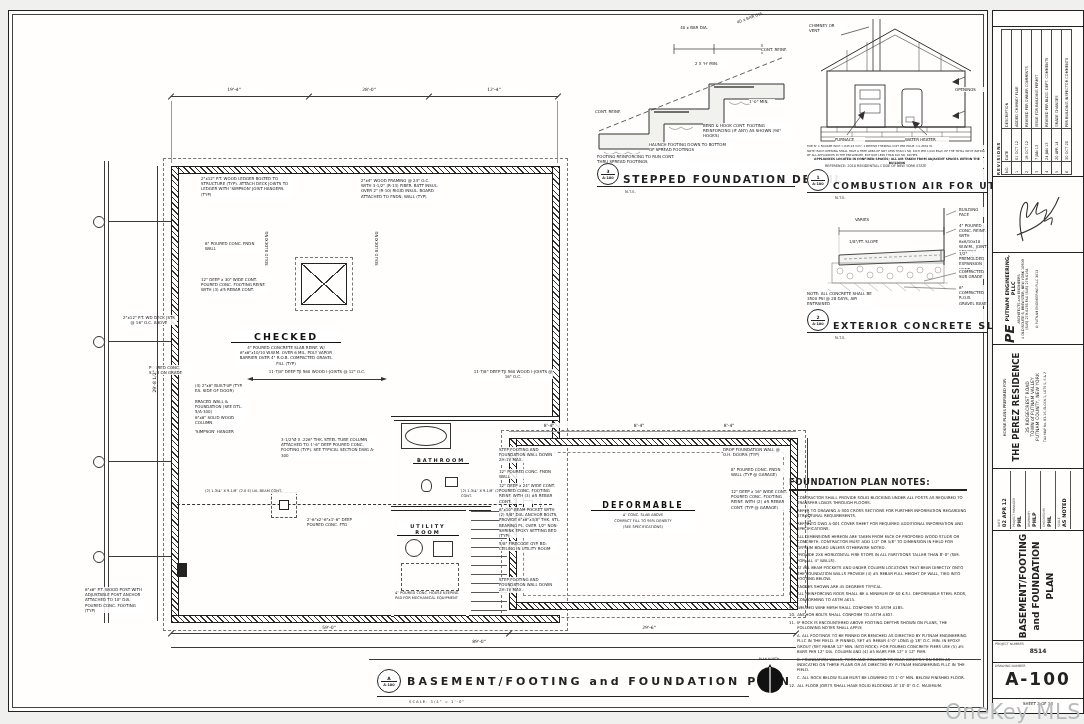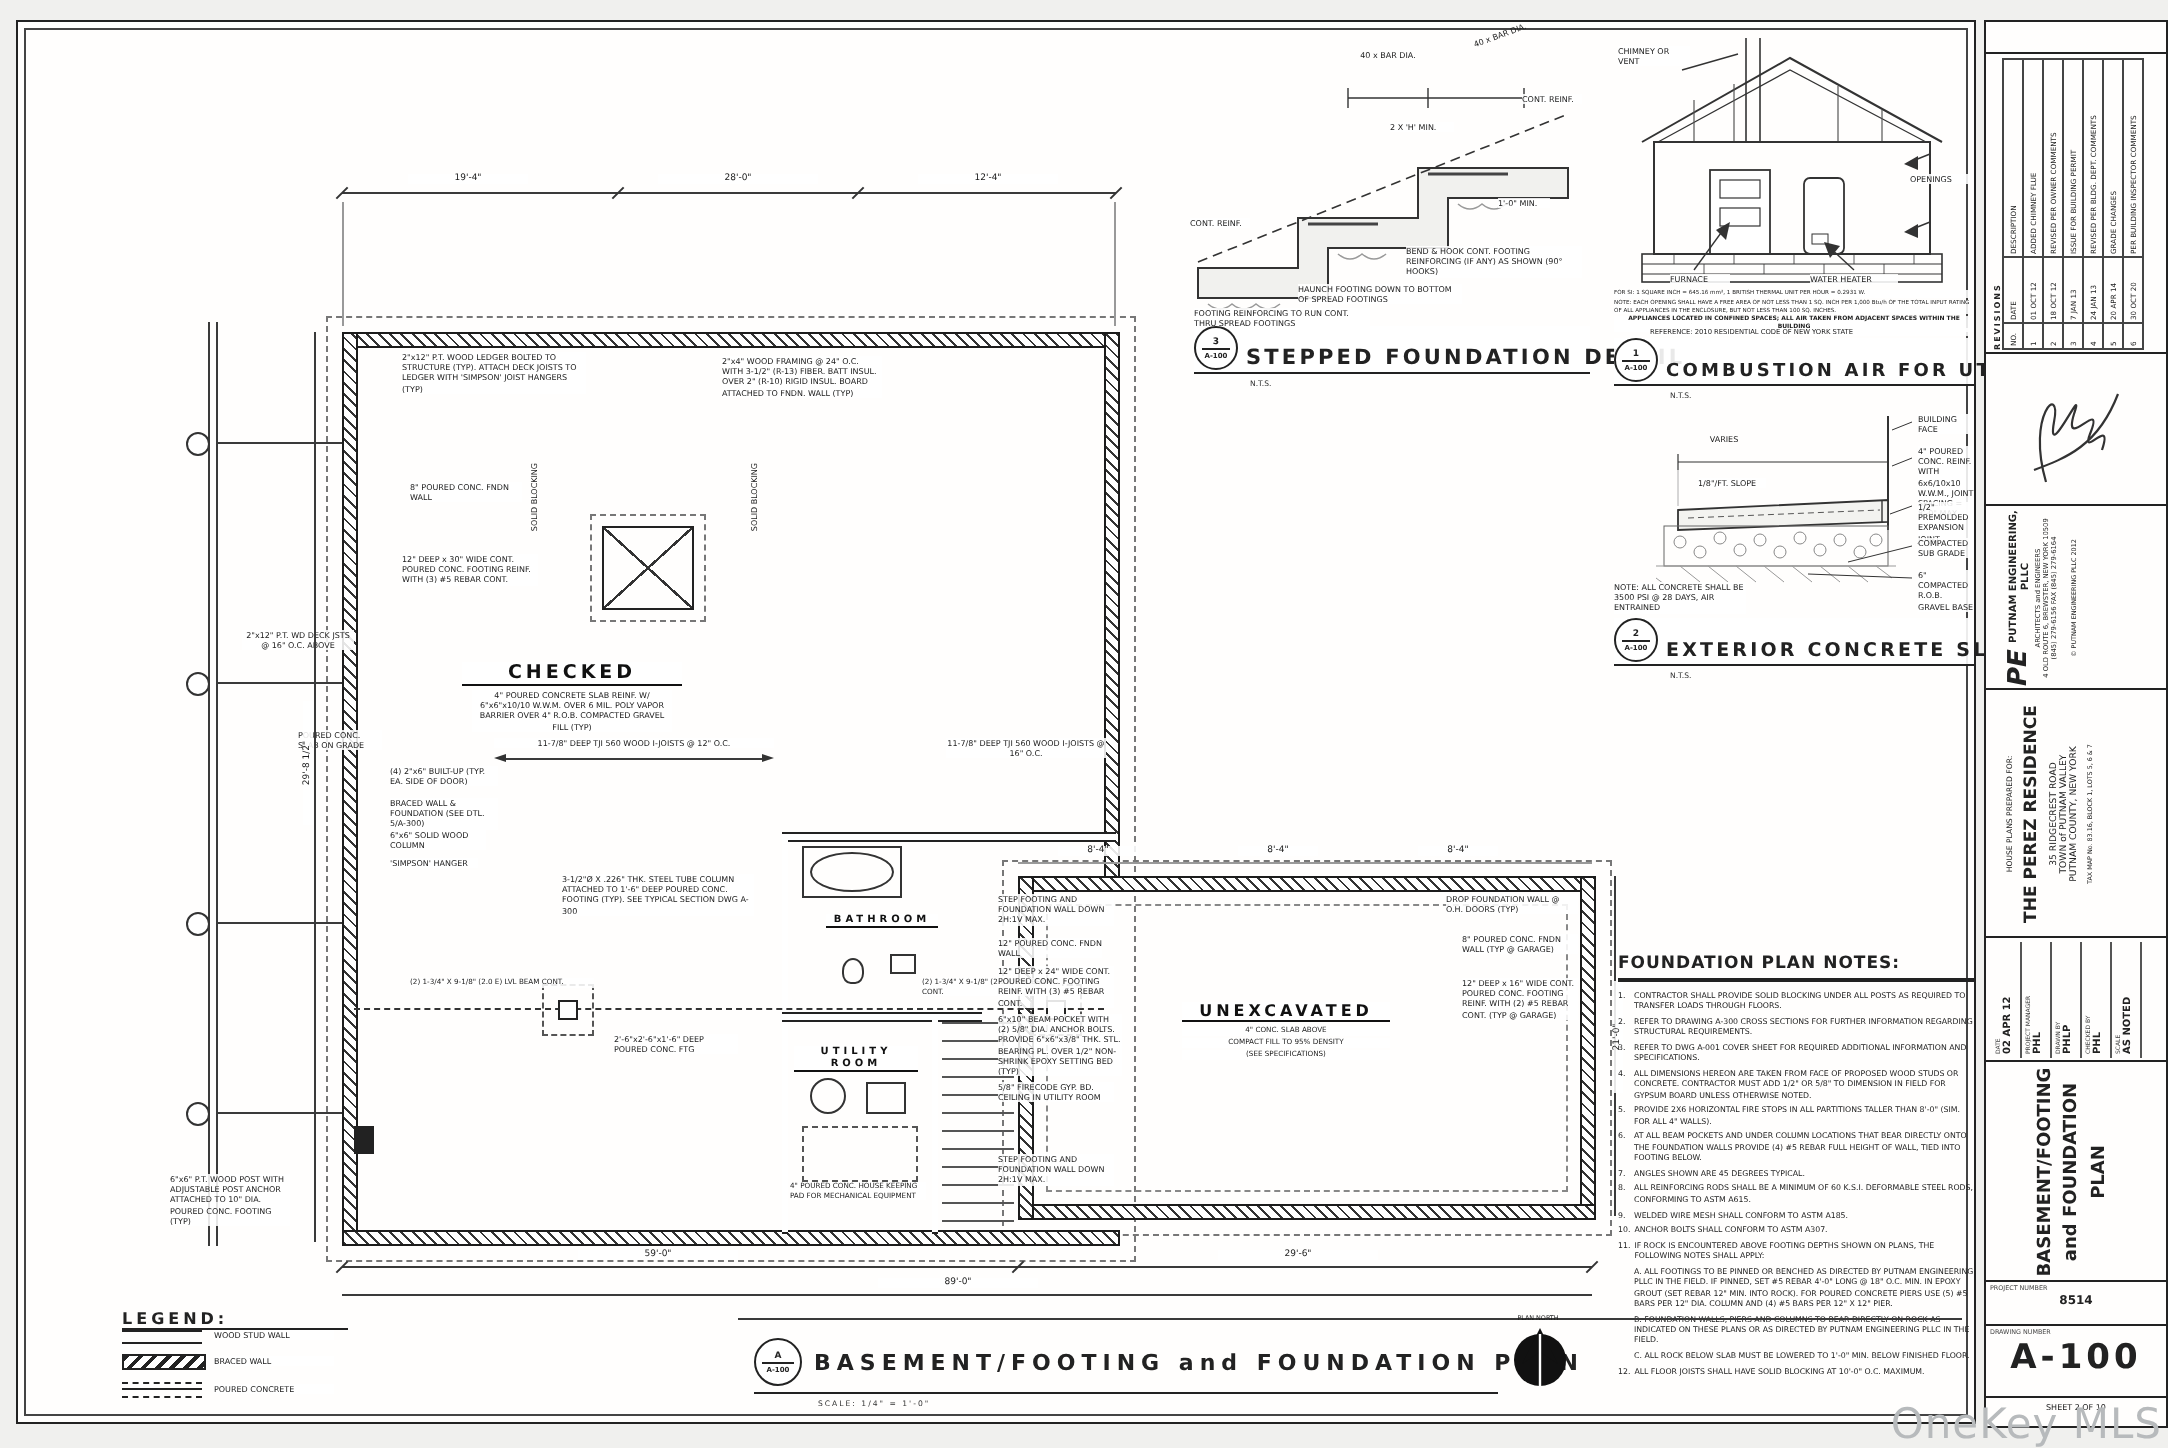--- a/index.html
+++ b/index.html
@@ -96,21 +96,21 @@
   <div class="dash" style="left:262px;top:481px;width:24px;height:24px;border-color:#555;"></div>
   <div class="A" style="left:270px;top:489px;width:8px;height:8px;border:1px solid #222;background:#fff;"></div>
   <div class="dash" style="left:506px;top:481px;width:24px;height:24px;border-color:#555;"></div>
   <div class="A" style="left:514px;top:489px;width:8px;height:8px;border:1px solid #222;background:#fff;"></div>
   <div class="A" style="left:168px;top:552px;width:10px;height:14px;background:#222;"></div>
 
   <div class="room" style="left:222px;top:320px;width:110px;font-size:9.5px;">CHECKED</div>
   <div class="a c" style="left:227px;top:334px;width:100px;">4" POURED CONCRETE SLAB REINF. W/ 6"x6"x10/10 W.W.M. OVER 6 MIL. POLY VAPOR BARRIER OVER 4" R.O.B. COMPACTED GRAVEL FILL (TYP)</div>
   <div class="room" style="left:404px;top:446px;width:56px;font-size:5px;">BATHROOM</div>
   <div class="room" style="left:388px;top:512px;width:62px;font-size:5px;">UTILITY ROOM</div>
-  <div class="room" style="left:582px;top:490px;width:104px;font-size:8px;">UNEXCAVATED</div>
+  <div class="room" style="left:582px;top:490px;width:104px;font-size:8px;">DEFORMABLE</div>
   <div class="a c" style="left:582px;top:502px;width:104px;font-size:3.6px;">4" CONC. SLAB ABOVE</div>
   <div class="a c" style="left:582px;top:508px;width:104px;font-size:3.6px;">COMPACT FILL TO 95% DENSITY</div>
   <div class="a c" style="left:582px;top:514px;width:104px;font-size:3.6px;">(SEE SPECIFICATIONS)</div>
 
   <div class="a c" style="left:238px;top:358px;width:140px;">11-7/8" DEEP TJI 560 WOOD I-JOISTS @ 12" O.C.</div>
   <div class="ln" style="left:244px;top:368px;width:128px;height:1px;"></div>
   <div class="A" style="left:238px;top:366px;width:0;height:0;border-style:solid;border-width:2.5px 6px 2.5px 0;border-color:transparent #333 transparent transparent;"></div>
   <div class="A" style="left:372px;top:366px;width:0;height:0;border-style:solid;border-width:2.5px 0 2.5px 6px;border-color:transparent transparent transparent #333;"></div>
   <div class="a c" style="left:464px;top:358px;width:80px;">11-7/8" DEEP TJI 560 WOOD I-JOISTS @ 16" O.C.</div>
 
@@ -284,21 +284,21 @@
   <div class="a" style="left:798px;top:280px;width:66px;">NOTE: ALL CONCRETE SHALL BE 3500 PSI @ 28 DAYS, AIR ENTRAINED</div>
   <div class="trow" style="left:798px;top:298px;width:180px;">
     <div class="marker">
       <span class="mnum">2</span>
         <span class="mref">A-100</span>
     </div>
     <span class="dtitle" style="font-size:9.5px;">EXTERIOR CONCRETE SLAB DTL.</span>
   </div>
   <div class="nts" style="left:826px;top:324px;">N.T.S.</div>
 
-  <div class="A" style="left:800px;top:466px;width:178px;">
+  <div class="A" style="left:780px;top:466px;width:178px;">
     <div style="font-size:8.5px;font-weight:bold;letter-spacing:0.5px;border-bottom:2px solid #222;padding-bottom:2px;margin-bottom:4px;">FOUNDATION PLAN NOTES:</div>
     <div>
 
         <div class="note-row">
           <span class="nn">1.</span>
           <span class="nt">CONTRACTOR SHALL PROVIDE SOLID BLOCKING UNDER ALL POSTS AS REQUIRED TO TRANSFER LOADS THROUGH FLOORS.</span>
         </div>
 
         <div class="note-row">
           <span class="nn">2.</span>
@@ -367,29 +367,20 @@
 
         <div class="note-row">
           <span class="nn">12.</span>
           <span class="nt">ALL FLOOR JOISTS SHALL HAVE SOLID BLOCKING AT 10'-0" O.C. MAXIMUM.</span>
         </div>
       </div>
   </div>
 
   <div class="ln" style="left:360px;top:648px;width:612px;height:1px;"></div>
 
-  <div class="A" style="left:52px;top:636px;width:200px;">
-    <div style="font-size:8px;font-weight:bold;letter-spacing:2px;border-bottom:1px solid #222;display:inline-block;padding-right:60px;">LEGEND:</div>
-    <div class="A" style="left:0;top:18px;width:40px;height:5px;border-top:1px solid #222;border-bottom:1px solid #222;"></div>
-    <div class="a" style="left:46px;top:18px;width:60px;">WOOD STUD WALL</div>
-    <div class="A" style="left:0;top:30px;width:40px;height:6px;border:1px solid #222;background:repeating-linear-gradient(135deg,#222 0 2px,#fff 2px 5px);"></div>
-    <div class="a" style="left:46px;top:31px;width:60px;">BRACED WALL</div>
-    <div class="A" style="left:0;top:44px;width:40px;height:6px;border-top:1px dashed #222;border-bottom:1px dashed #222;background:linear-gradient(to bottom,transparent 2px,#222 2px,#222 3px,transparent 3px);"></div>
-    <div class="a" style="left:46px;top:45px;width:60px;">POURED CONCRETE</div>
-  </div>
 
   <div class="A" style="left:368px;top:658px;width:372px;border-bottom:1.5px solid #222;display:flex;align-items:center;gap:6px;padding-bottom:3px;">
     <div class="marker" style="width:22px;height:22px;">
       <span class="mnum">A</span>
         <span class="mref">A-100</span>
     </div>
     <span style="font-size:11px;font-weight:bold;letter-spacing:3px;white-space:nowrap;">BASEMENT/FOOTING and FOUNDATION PLAN</span>
   </div>
   <div class="nts" style="left:400px;top:688px;letter-spacing:1px;">SCALE:  1/4" = 1'-0"</div>
 

